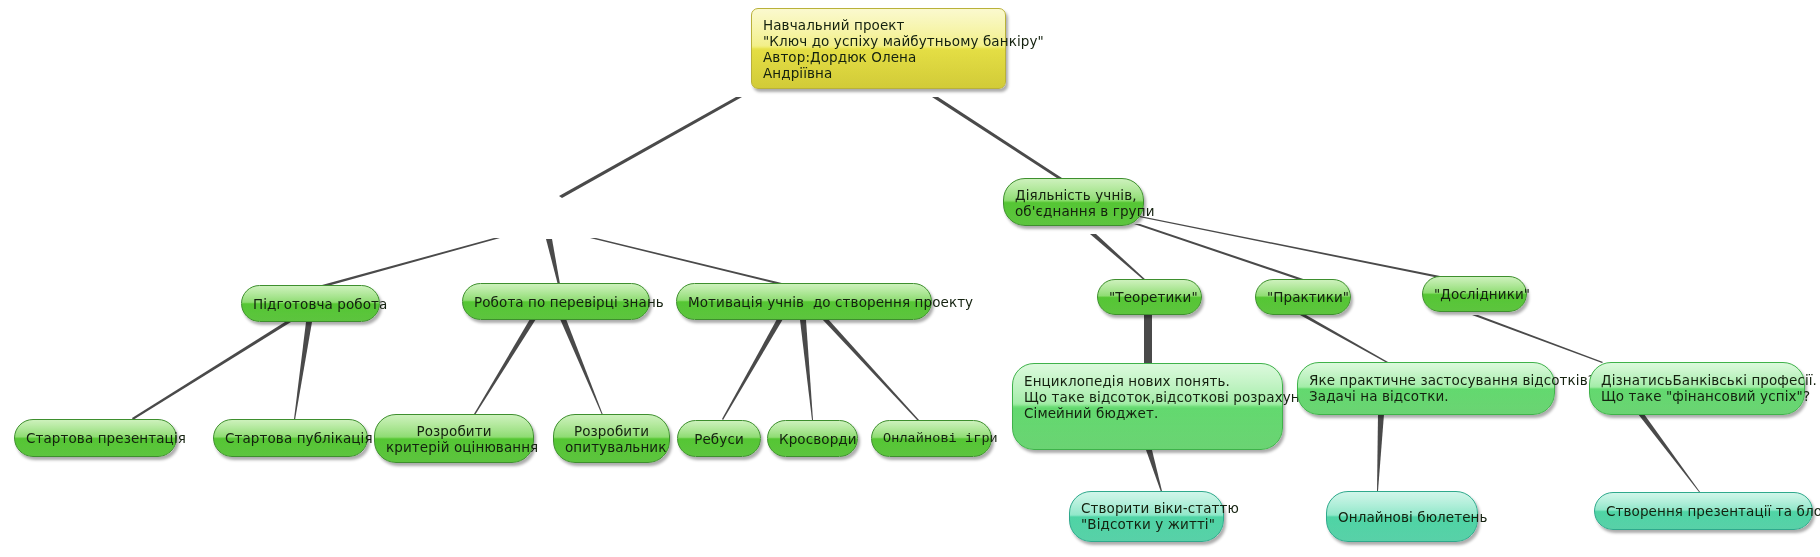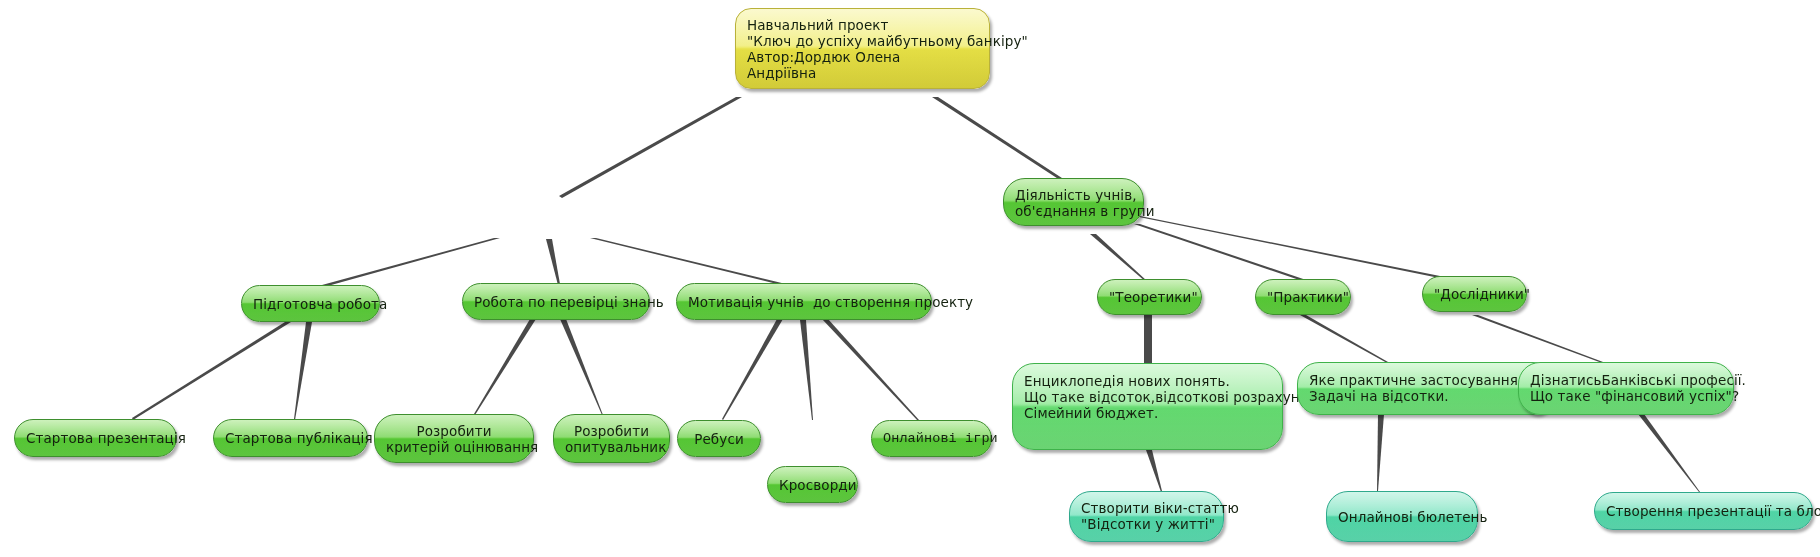--- a/index.html
+++ b/index.html
@@ -47,30 +47,31 @@
         rgba(0,0,0,0.045) 100%),
       linear-gradient(to bottom, #8fe06a 0%, #6fd24c 48%, #55c634 52%, #61cd41 100%);
   }
   .node .txt {
     display: block;
     width: 100%;
   }
   
   .node.root {
     border: 1px solid #b9b13a;
-    border-radius: 16px;
+    border-radius: 7px;
     background:
       linear-gradient(to bottom,
         rgba(255,255,255,0.62) 0%,
         rgba(255,255,255,0.25) 46%,
         rgba(255,255,255,0.0) 50%,
         rgba(0,0,0,0.05) 100%),
       linear-gradient(to bottom, #f4f07f 0%, #eeea63 48%, #e4de44 52%, #ddd63b 100%);
     align-items: flex-start;
     padding-top: 8px;
+    margin-left: 16px;
   }
   
   .node.pale {
     border: 1px solid #3fb24a;
     background:
       linear-gradient(to bottom,
         rgba(255,255,255,0.60) 0%,
         rgba(255,255,255,0.26) 46%,
         rgba(255,255,255,0.0) 50%,
         rgba(0,0,0,0.045) 100%),
@@ -184,21 +185,21 @@
 
   <div class="node center multi" style="left:553px; top:414px; width:117px; height:49px;">
     <span class="txt">Розробити
 опитувальник</span>
   </div>
 
   <div class="node center" style="left:677px; top:420px; width:84px; height:37px;">
     <span class="txt">Ребуси</span>
   </div>
 
-  <div class="node center" style="left:767px; top:420px; width:91px; height:37px;margin-top:46px;">
+  <div class="node center" style="left:767px; top:420px; width:91px; height:37px;">
     <span class="txt">Кросворди</span>
   </div>
 
   <div class="node center" style="left:871px; top:420px; width:121px; height:37px;font-family:Liberation Mono, monospace;">
     <span class="txt">Онлайнові ігри</span>
   </div>
 
   <div class="node center" style="left:1097px; top:279px; width:105px; height:36px;">
     <span class="txt">"Теоретики"</span>
   </div>
@@ -215,21 +216,21 @@
     <span class="txt">Енциклопедія нових понять.
 Що таке відсоток,відсоткові розрахунки?
 Сімейний бюджет.</span>
   </div>
 
   <div class="node pale" style="left:1297px; top:362px; width:258px; height:53px;">
     <span class="txt">Яке практичне застосування відсотків?
 Задачі на відсотки.</span>
   </div>
 
-  <div class="node pale" style="left:1518px; top:362px; width:216px; height:53px;">
+  <div class="node pale" style="left:1589px; top:362px; width:216px; height:53px;">
     <span class="txt">ДізнатисьБанківські професії.
 Що таке "фінансовий успіх"?</span>
   </div>
 
   <div class="node teal multi" style="left:1069px; top:491px; width:155px; height:51px;">
     <span class="txt">Створити віки-статтю
 "Відсотки у житті"</span>
   </div>
 
   <div class="node teal center" style="left:1326px; top:491px; width:152px; height:51px;">

